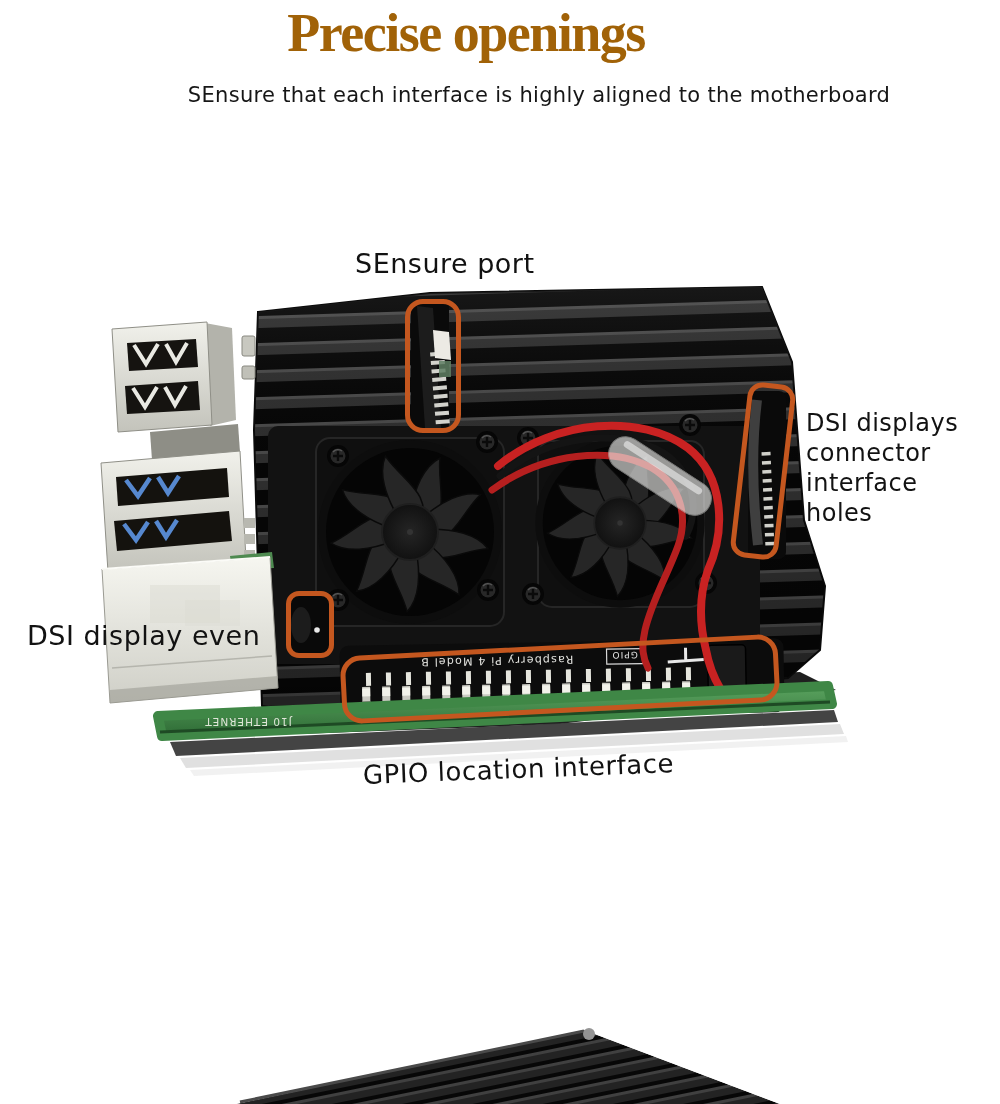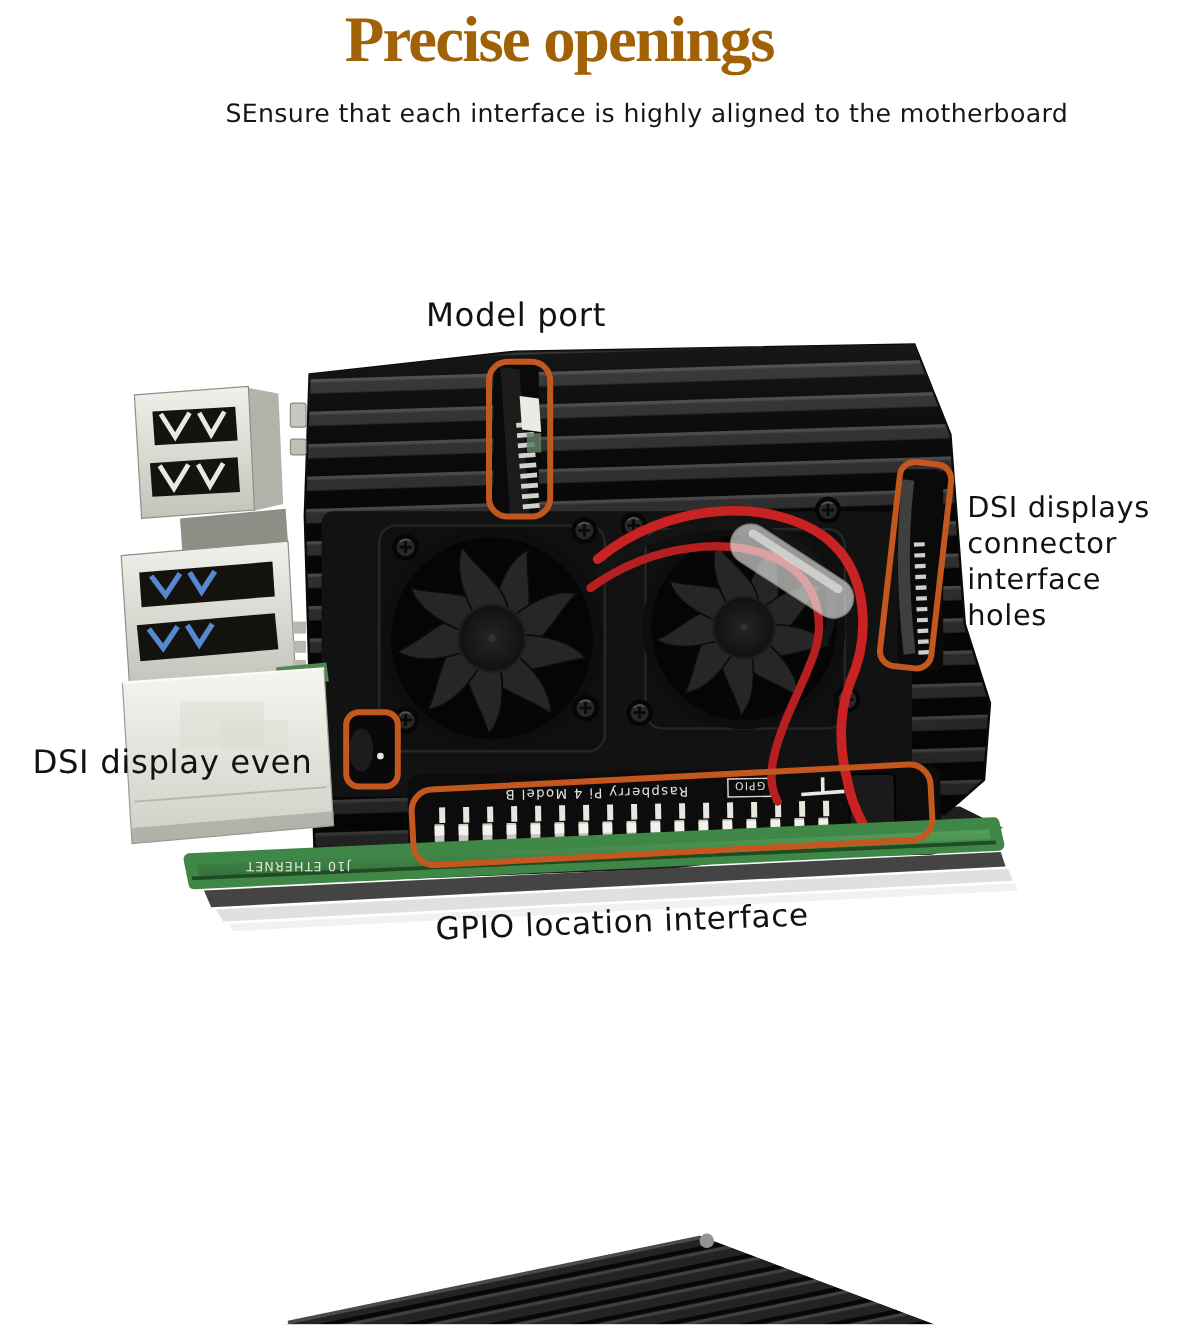--- a/index.html
+++ b/index.html
@@ -226,21 +226,21 @@
   </svg>
 
   <div class="abs callout co-camera"></div>
   <div class="abs callout co-dsi-right"></div>
   <div class="abs callout co-dsi-left"></div>
   <div class="abs callout co-gpio"></div>
 
   <div class="abs title">Precise openings</div>
   <div class="abs subtitle">SEnsure that each interface is highly aligned to the motherboard</div>
 
-  <div class="abs lbl lbl-camera">Model port</div>
+  <div class="abs lbl lbl-camera">SEnsure port</div>
 
   <div class="abs lbl lbl-dsi-left">DSI display even</div>
 
   <div class="abs lbl lbl-dsi-right">
     <div>DSI displays</div>
     <div>connector</div>
     <div>interface</div>
     <div>holes</div>
   </div>
   <div class="abs lbl lbl-gpio">GPIO location interface</div>

